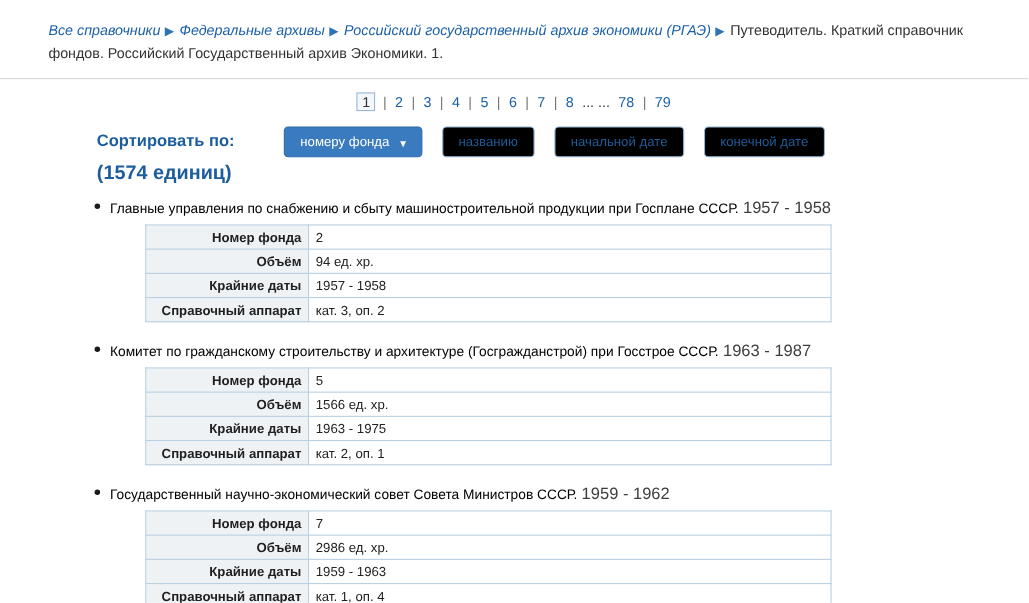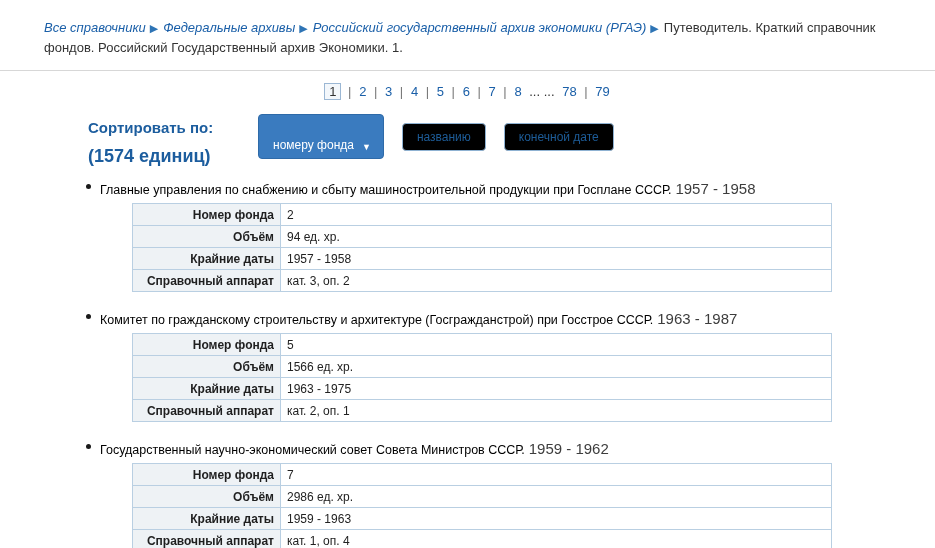--- a/index.html
+++ b/index.html
@@ -98,21 +98,21 @@
     white-space: nowrap;
     line-height: 14px;
   }
   .btn-active {
     background: #3a7bbf;
     border: 1px solid #2e6aa8;
     color: #ffffff;
     display: inline-flex;
     align-items: flex-end;
     gap: 8px;
-    padding: 23px 12px 6px 14px;
+    padding: 6px 12px 6px 14px;
   }
   .btn-active .caret {
     font-size: 9px;
     line-height: 9px;
   }
   .btn-plain {
     background: #000000;
     border: 1px solid #8fb2d2;
     color: #1d5c98;
   }
@@ -142,21 +142,21 @@
   }
   .fund-years {
     font-size: 15px;
     color: #3d3d3d;
     margin-left: 4px;
   }
   table.fund-table {
     border-collapse: collapse;
     margin-top: 5px;
     margin-left: 32px;
-    width: 700px;
+    width: 624px;
     font-size: 12px;
   }
   table.fund-table td {
     border: 1px solid #b9cfe2;
     padding: 2px 6px;
     height: 17px;
     color: #222222;
   }
   table.fund-table td.lbl {
     background: #eef2f5;
@@ -204,20 +204,21 @@
   <div class="sort-label-wrap">
     <span>Сортировать по:</span>
     <span class="units">(1574 единиц)</span>
   </div>
   <div class="sort-buttons">
     <div class="btn btn-active">
       <span>номеру фонда</span>
       <span class="caret">▼</span>
     </div>
     <div class="btn btn-plain">названию</div>
+    <div class="btn btn-plain">начальной дате</div>
     <div class="btn btn-plain">конечной дате</div>
   </div>
 </div>
 
 <ul class="fund-list">
 
   <li class="fund-item">
     <span class="bullet"></span>
     <a class="fund-title">Главные управления по снабжению и сбыту машиностроительной продукции при Госплане СССР.</a><span class="fund-years">1957 - 1958</span>
     <table class="fund-table">

